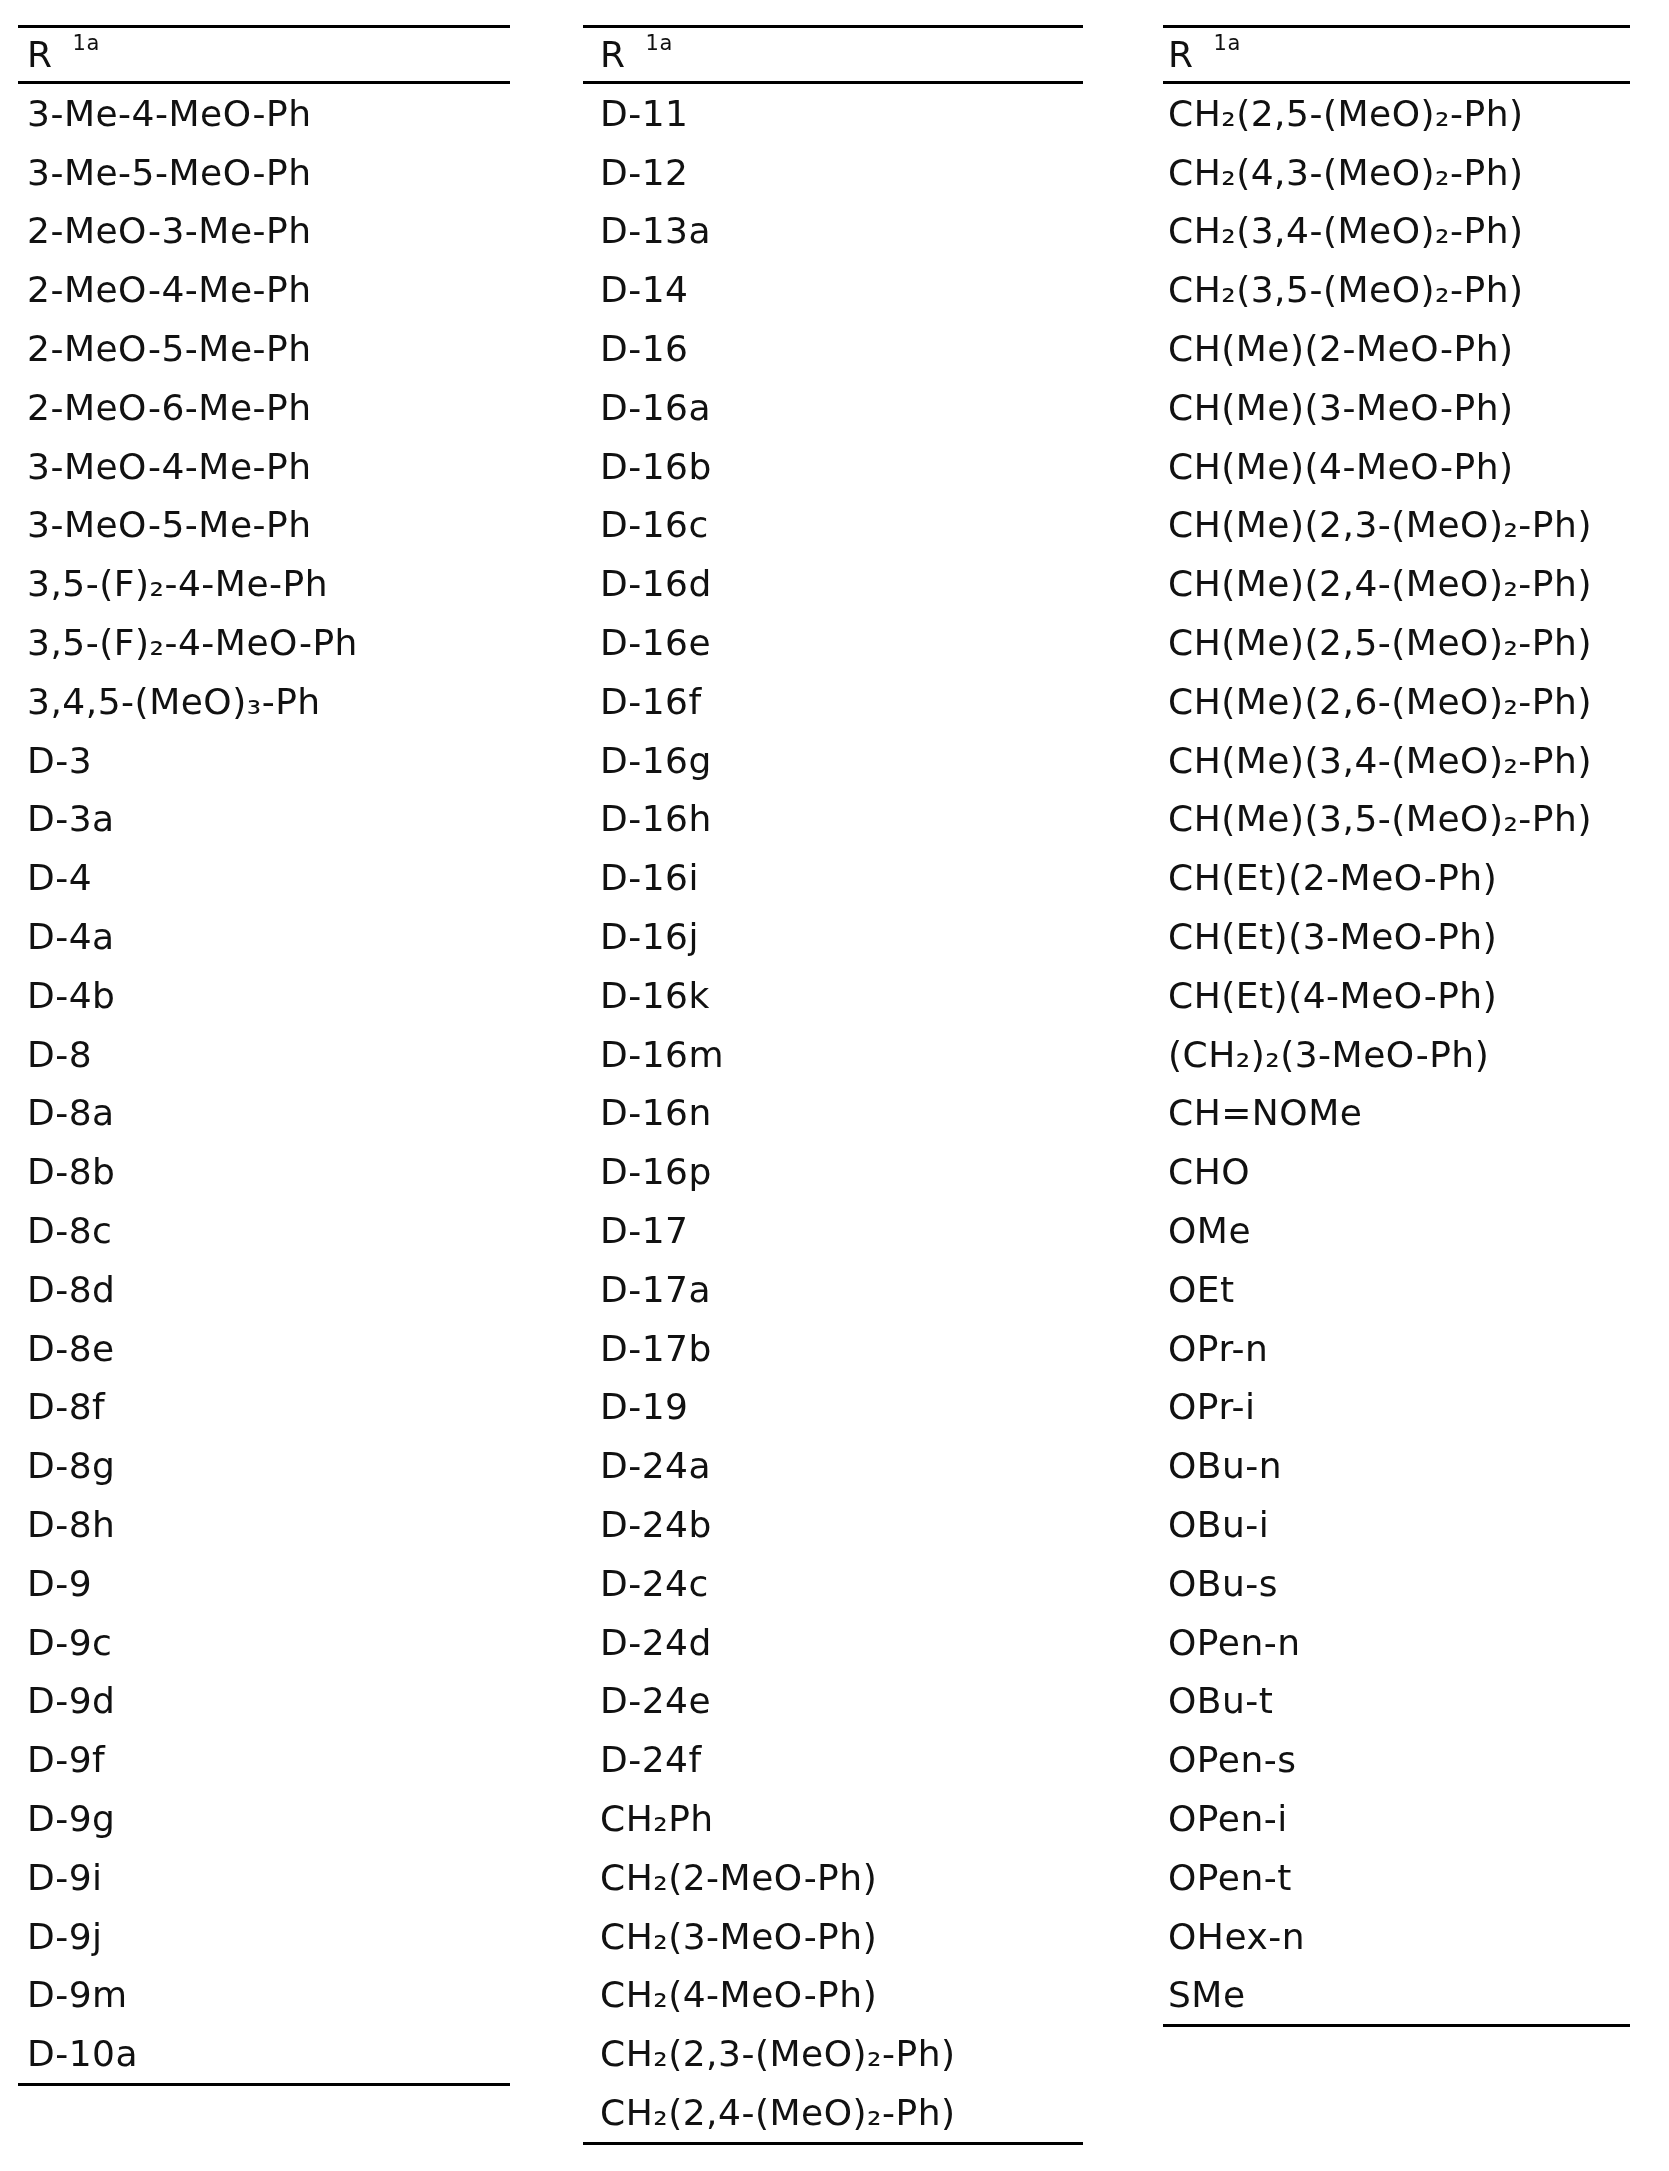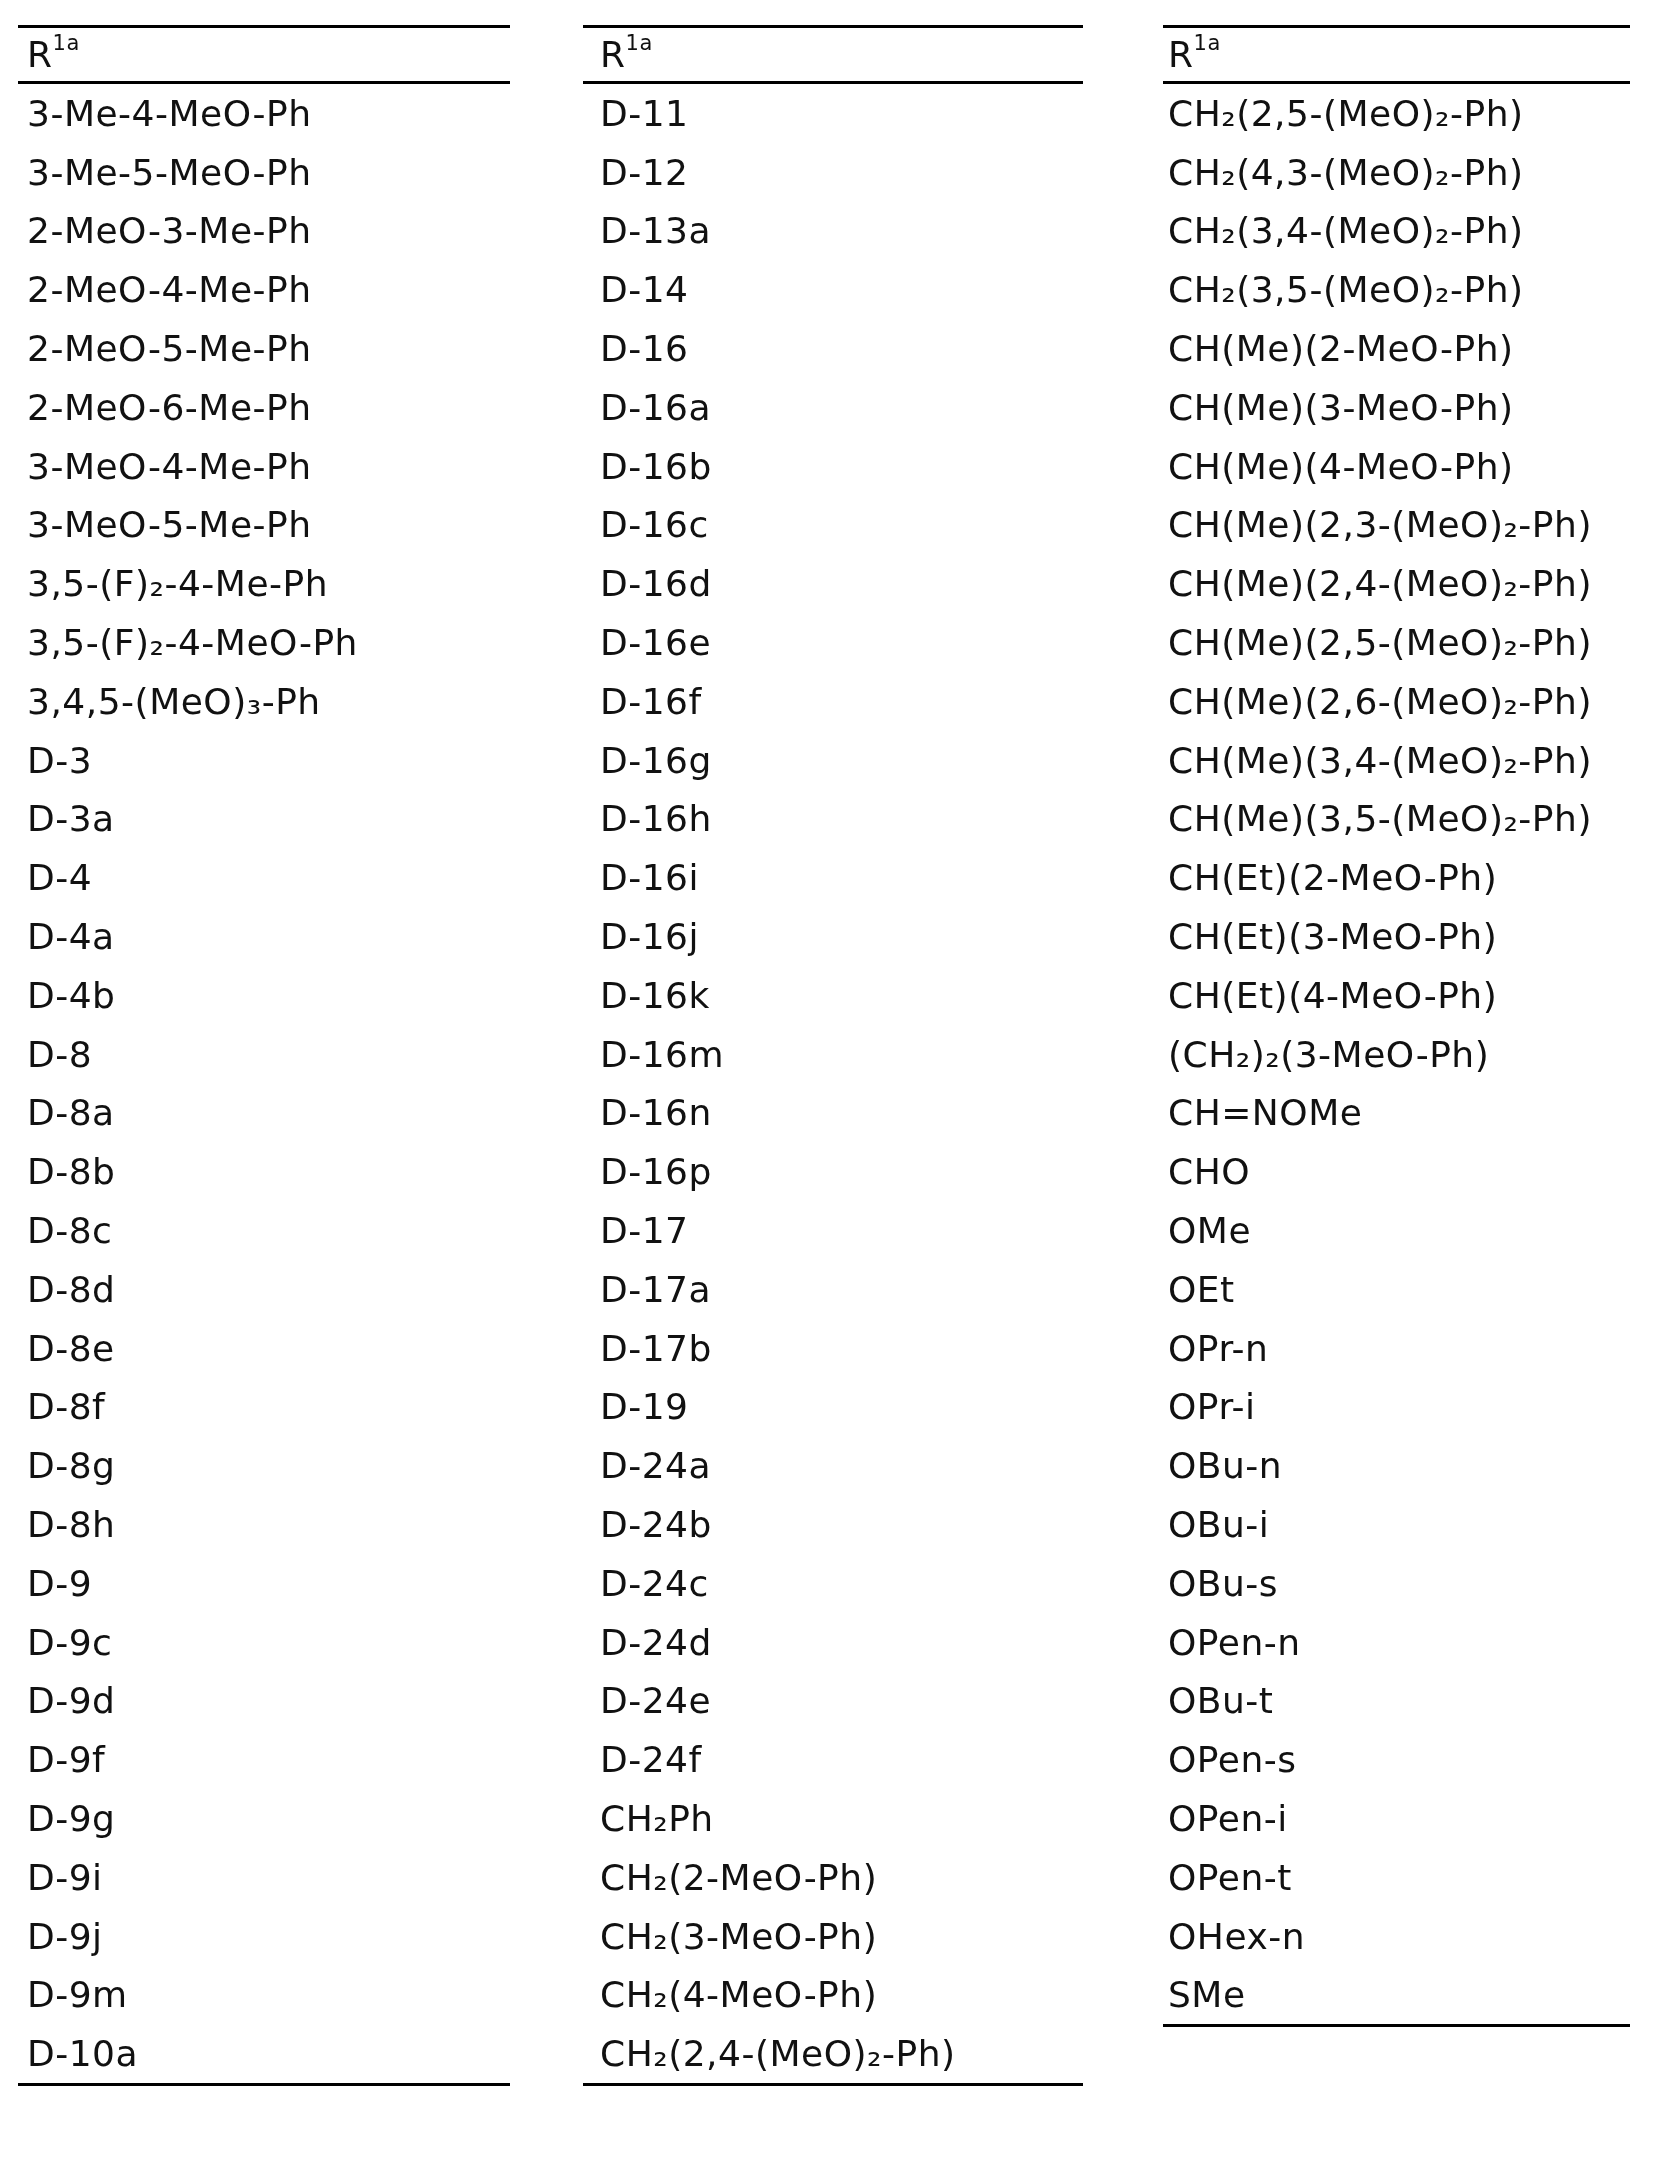--- a/index.html
+++ b/index.html
@@ -31,21 +31,21 @@
     border-bottom: 3px solid var(--rule, #000000);
     display: flex;
     align-items: center;
   }
   .hbase { font-size: 36px; line-height: 1; }
   .hsup {
     font-size: 21px;
     line-height: 1;
     position: relative;
     top: -11px;
-    margin-left: 0;
+    margin-left: 20px;
   }
   .tbody { display: block; }
   .row {
     height: 58.8px;
     display: flex;
     align-items: center;
     font-size: 36px;
     white-space: nowrap;
   }
   .t1 .thead, .t1 .row { padding-left: 9px; }
@@ -202,20 +202,21 @@
           <div class="row">D-24f</div>
 
           <div class="row">CH₂Ph</div>
 
           <div class="row">CH₂(2-MeO-Ph)</div>
 
           <div class="row">CH₂(3-MeO-Ph)</div>
 
           <div class="row">CH₂(4-MeO-Ph)</div>
 
+          <div class="row">CH₂(2,3-(MeO)₂-Ph)</div>
 
           <div class="row">CH₂(2,4-(MeO)₂-Ph)</div>
         </div>
     </section>
 
     <section class="chem-table t3">
       <div class="thead">
         <span class="hbase">R</span>
           <span class="hsup">1a</span>
       </div>

